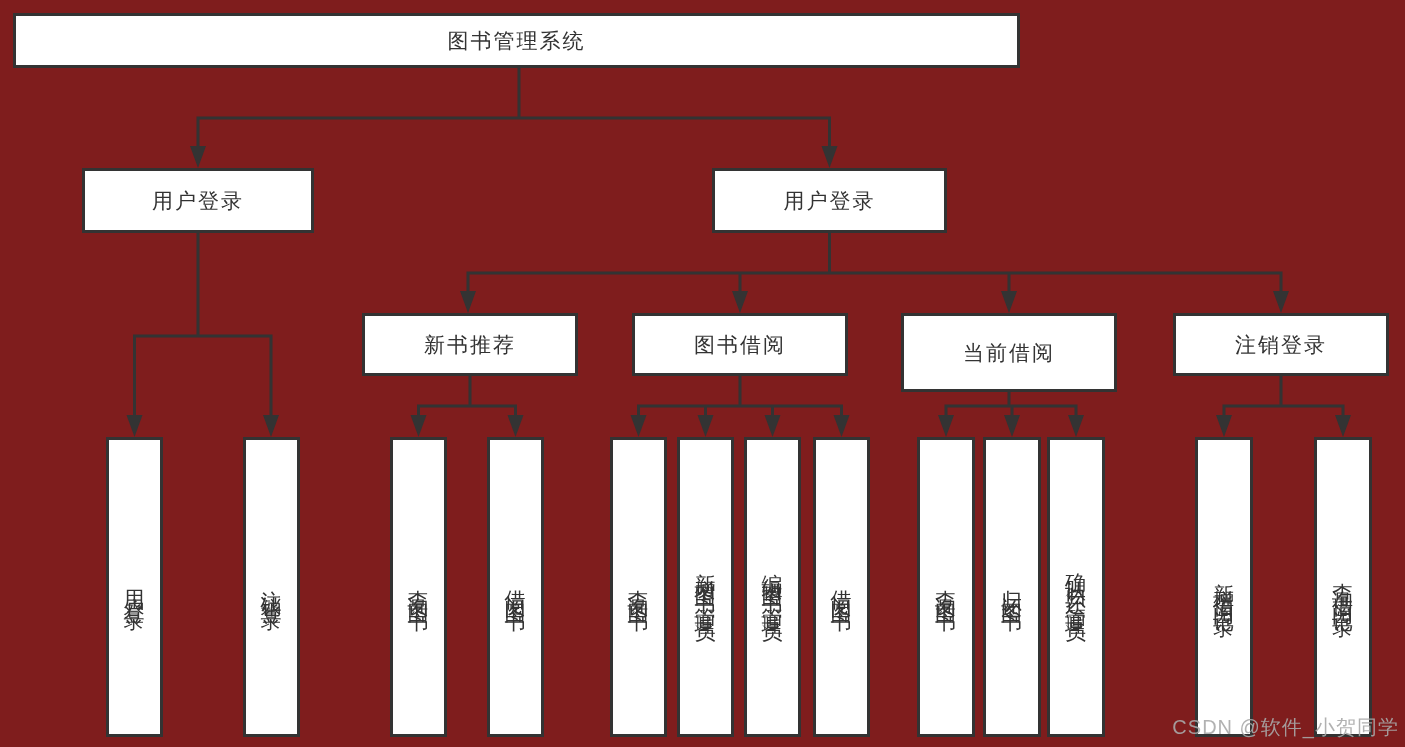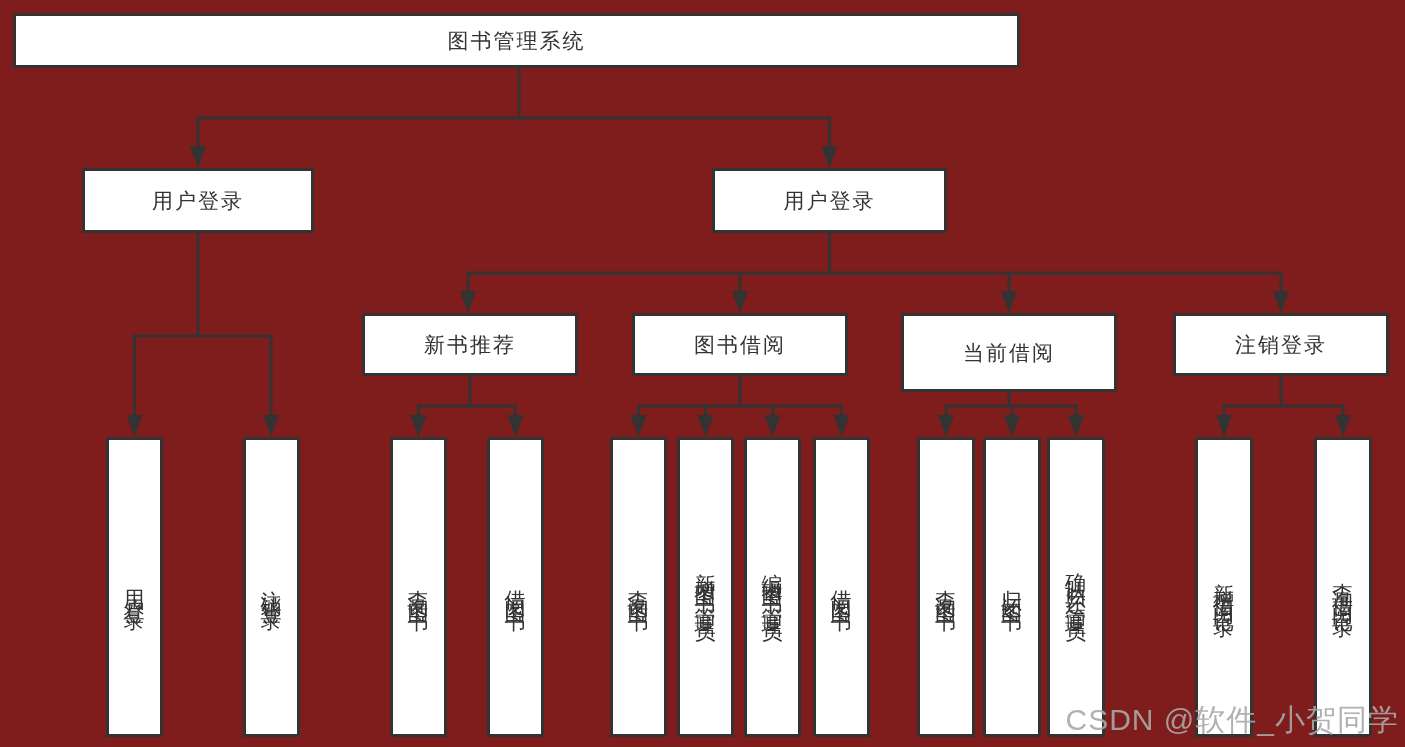--- a/index.html
+++ b/index.html
@@ -38,21 +38,21 @@
     text-orientation: mixed;
     font-size: 21px;
     letter-spacing: 7px;
     line-height: 1;
   }
   .watermark {
     position: absolute;
     right: 6px;
     bottom: 6px;
     z-index: 2;
-    font-size: 30px;
+    font-size: 20px;
     color: rgba(168, 168, 168, 0.9);
     letter-spacing: 1px;
     white-space: nowrap;
   }
 </style>
 </head>
 <body>
 
 <div class="canvas">
 

